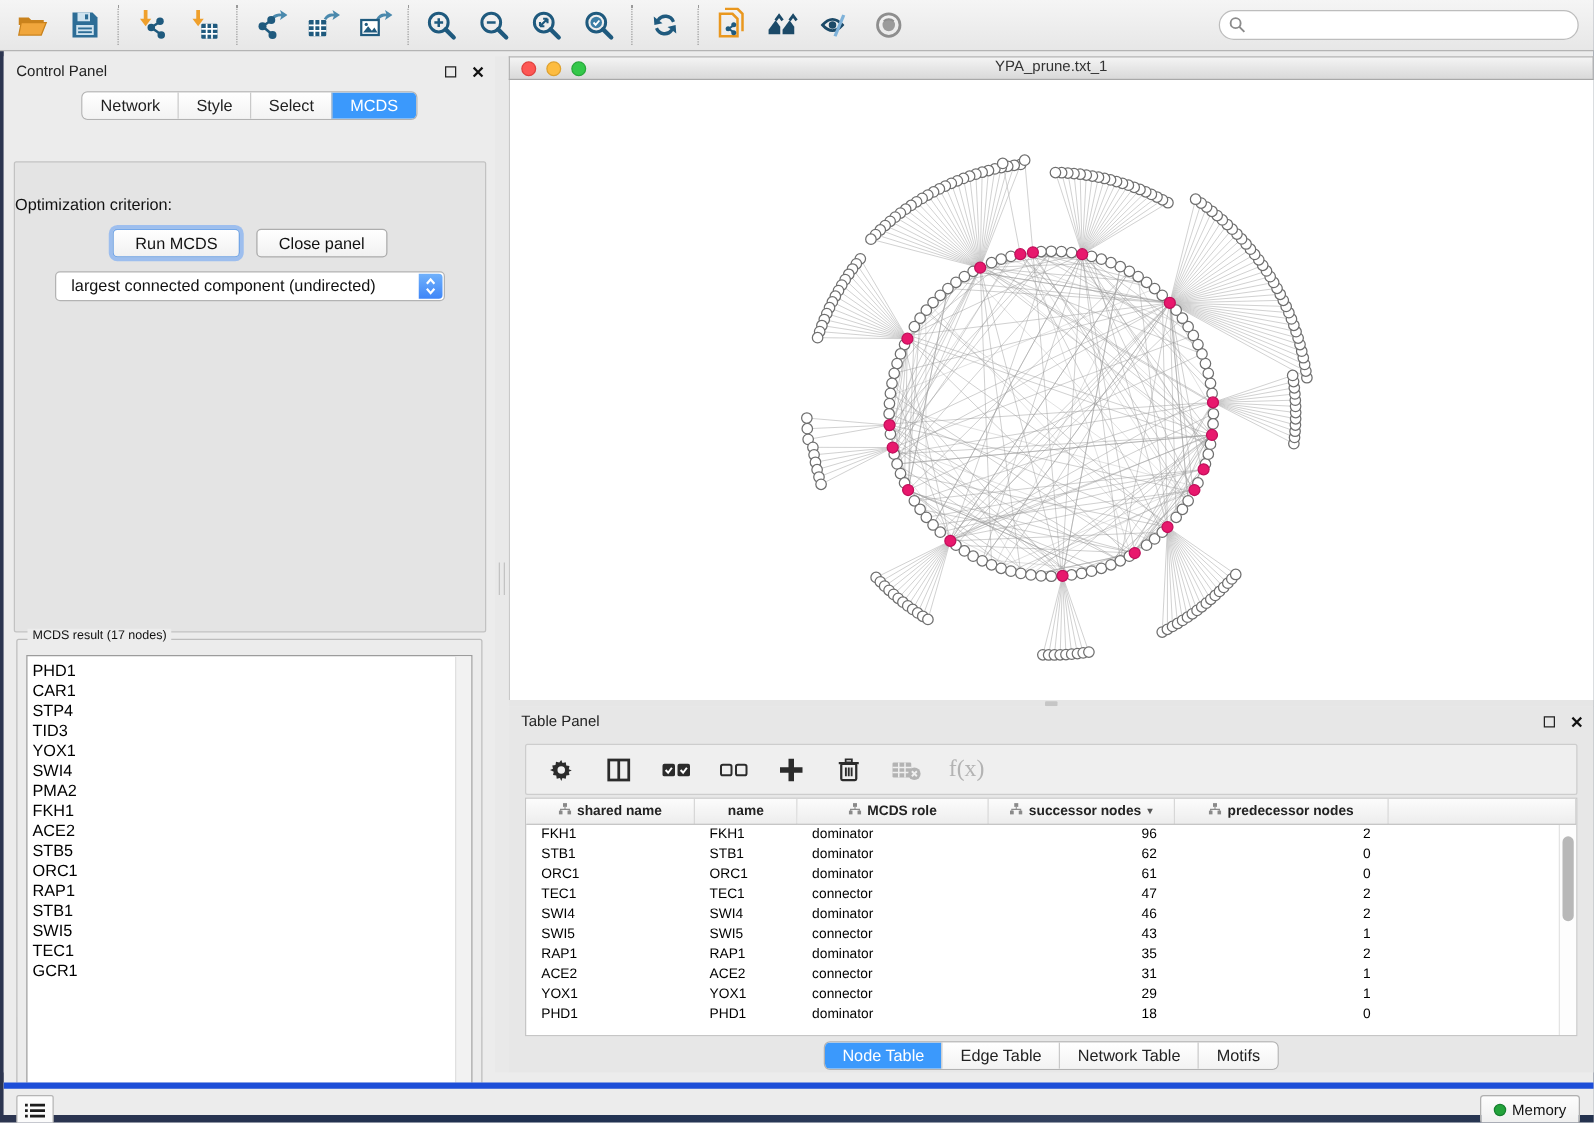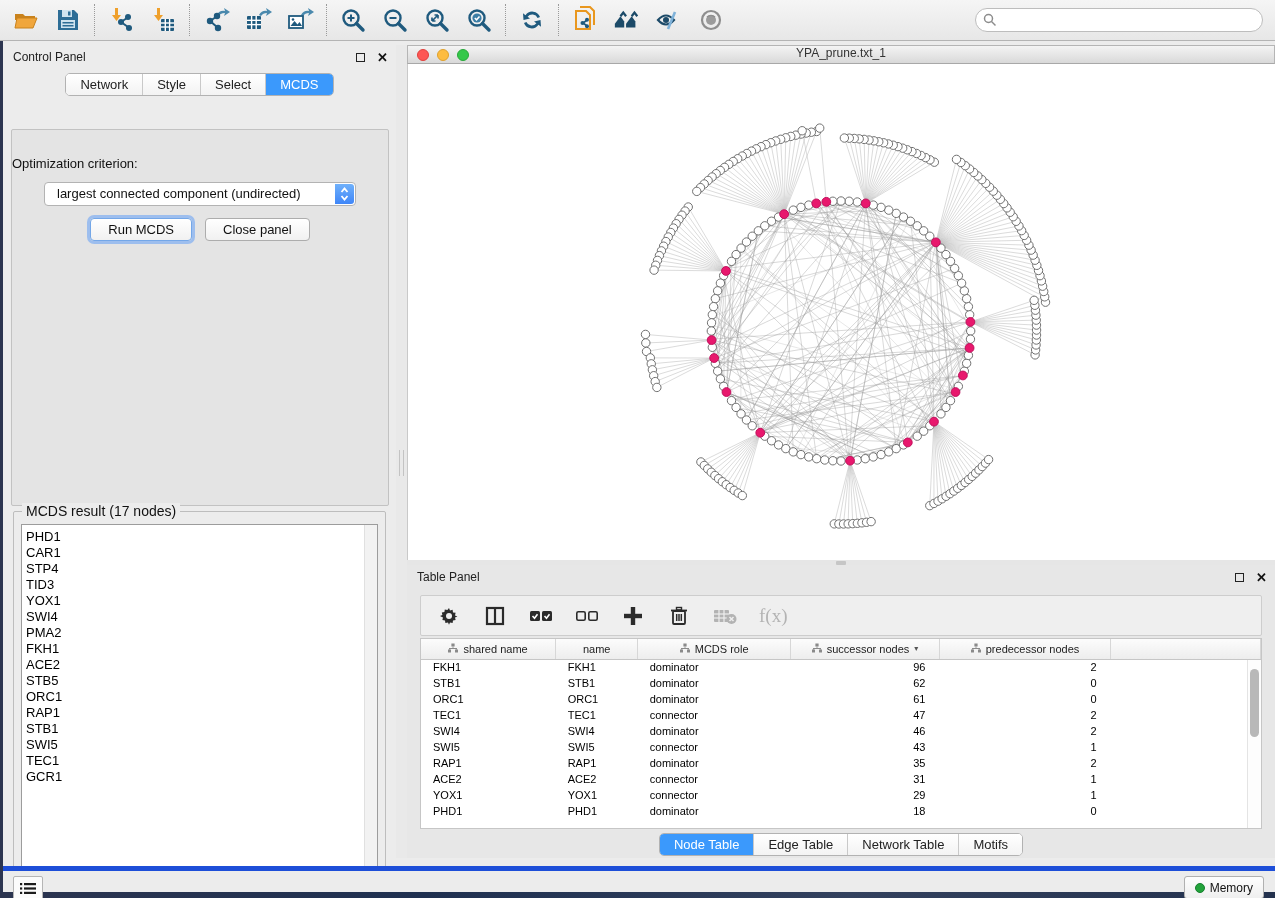--- a/index.html
+++ b/index.html
@@ -59,21 +59,21 @@
   #cp-buttons { display:flex; justify-content:center; gap:13px; margin-top:12px; }
   .mac-btn { font-size:13px; color:#111; padding:3px 17px;
     background:linear-gradient(#ffffff,#f1f1f1); border:1px solid #adadad;
     border-radius:4px; cursor:default; }
   .mac-btn.focused { box-shadow:0 0 0 3px rgba(110,165,245,.6);
     border-color:#74a7e8; }
 
   #mcds-fieldset { position:absolute; left:10px; right:10px; top:466px;
     height:371px; border:1px solid #bdbdbd; border-radius:2px; }
   #mcds-legend { position:absolute; top:-9px; left:8px; background:#ececec;
-    padding:0 4px; font-size:14px; color:#111; }
+    padding:0 4px; font-size:10px; color:#111; }
   #mcds-list { position:absolute; left:7px; right:7px; top:12px; bottom:7px;
     background:#fff; border:1px solid #9c9c9c; overflow:hidden; }
   #mcds-scroll { position:absolute; top:0; right:0; bottom:0; width:13px;
     background:#f2f2f2; border-left:1px solid #e0e0e0; }
   .mcds-item { font-size:13px; line-height:16px; padding-left:4px; color:#000; }
   .mcds-item:first-child { padding-top:4px; }
 
   
   #v-splitter { position:absolute; left:393px; top:4px; width:11px; bottom:0;
     background:#e9e9e9; }
@@ -108,21 +108,21 @@
   .tp-icon { display:flex; align-items:center; justify-content:center;
     width:24px; height:24px; }
   #fx-label { font-size:19px; color:#b3b3b3; 
     font-family:"Liberation Serif", serif; }
 
   #node-table-wrap { position:absolute; left:13px; right:13px; top:73px;
     height:191px; background:#fff; border:1px solid #c6c6c6; overflow:hidden; }
   #node-table { width:100%; border-collapse:collapse; table-layout:fixed; }
   #node-table th { height:20px; background:linear-gradient(#fcfcfc,#ededed);
     border-right:1px solid #d7d7d7; border-bottom:1px solid #c6c6c6;
-    font-size:11px; font-weight:normal; color:#222; text-align:center;
+    font-size:11px; font-weight:bold; color:#222; text-align:center;
     overflow:hidden; white-space:nowrap; }
   .th-inner { display:inline-flex; align-items:center; gap:5px; }
   #node-table td { height:16px; font-size:11px; color:#000; padding-left:12px;
     white-space:nowrap; overflow:hidden; }
   #node-table td.num { text-align:right; padding-right:14px; }
   .sort-arrow { font-size:8px; color:#555; }
   #table-vscroll { position:absolute; top:21px; right:0; bottom:0; width:14px;
     background:#fdfdfd; border-left:1px solid #e4e4e4; }
   #table-thumb { position:absolute; left:2px; top:9px; width:9px; height:68px;
     background:#b8b8b8; border-radius:5px; }
@@ -333,32 +333,32 @@
       <div id="cp-tabs-row">
         <span class="seg-tabs" id="cp-tabs">
             <span class="seg-tab">Network</span>
             <span class="seg-tab">Style</span>
             <span class="seg-tab">Select</span>
             <span class="seg-tab active">MCDS</span>
           </span>
       </div>
       <div id="cp-inset">
         <div id="opt-label">Optimization criterion:</div>
+        <div id="cp-buttons">
+          <button class="mac-btn focused">Run MCDS</button>
+          <button class="mac-btn">Close panel</button>
+        </div>
         <div id="opt-select">
           <span>largest connected component (undirected)</span>
           <span id="opt-stepper">
             <svg width="9" height="14" viewBox="0 0 9 14">
                 <path d="M1.5 5 L4.5 1.5 L7.5 5" fill="none" stroke="#fff" stroke-width="1.8"></path>
                 <path d="M1.5 9 L4.5 12.5 L7.5 9" fill="none" stroke="#fff" stroke-width="1.8"></path>
               </svg>
           </span>
-        </div>
-        <div id="cp-buttons">
-          <button class="mac-btn focused">Run MCDS</button>
-          <button class="mac-btn">Close panel</button>
         </div>
       </div>
       <div id="mcds-fieldset">
         <span id="mcds-legend">MCDS result (17 nodes)</span>
         <div id="mcds-list">
           <div id="mcds-items">
               <div class="mcds-item">PHD1</div>
               <div class="mcds-item">CAR1</div>
               <div class="mcds-item">STP4</div>
               <div class="mcds-item">TID3</div>

